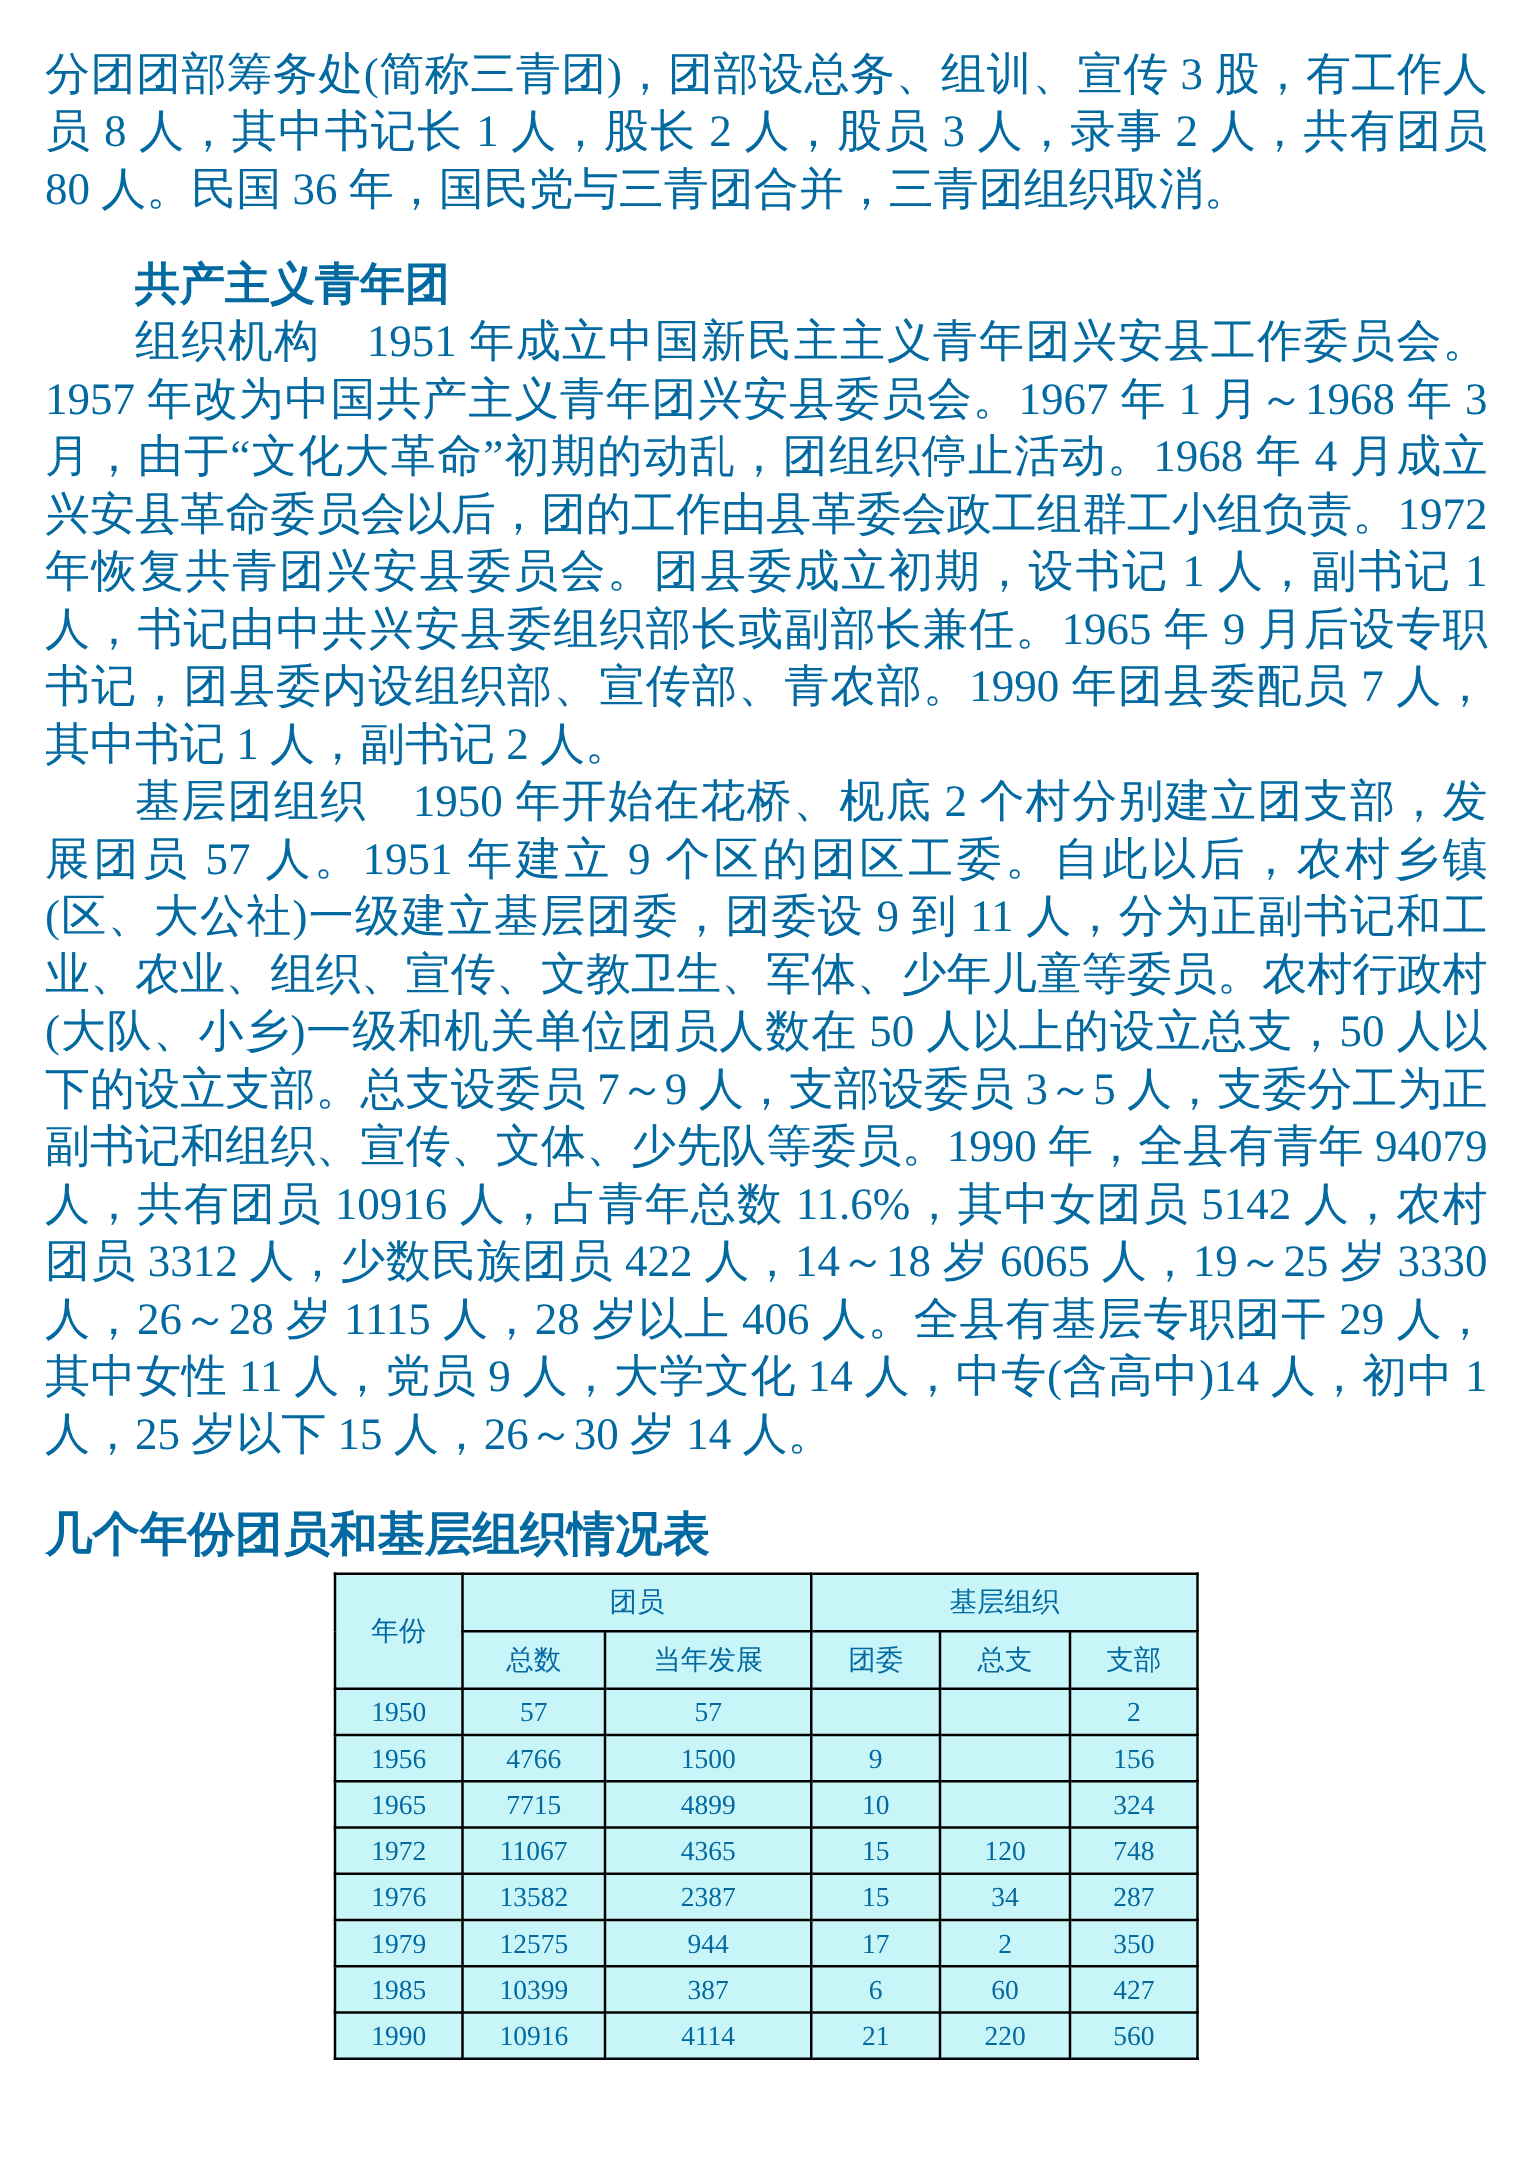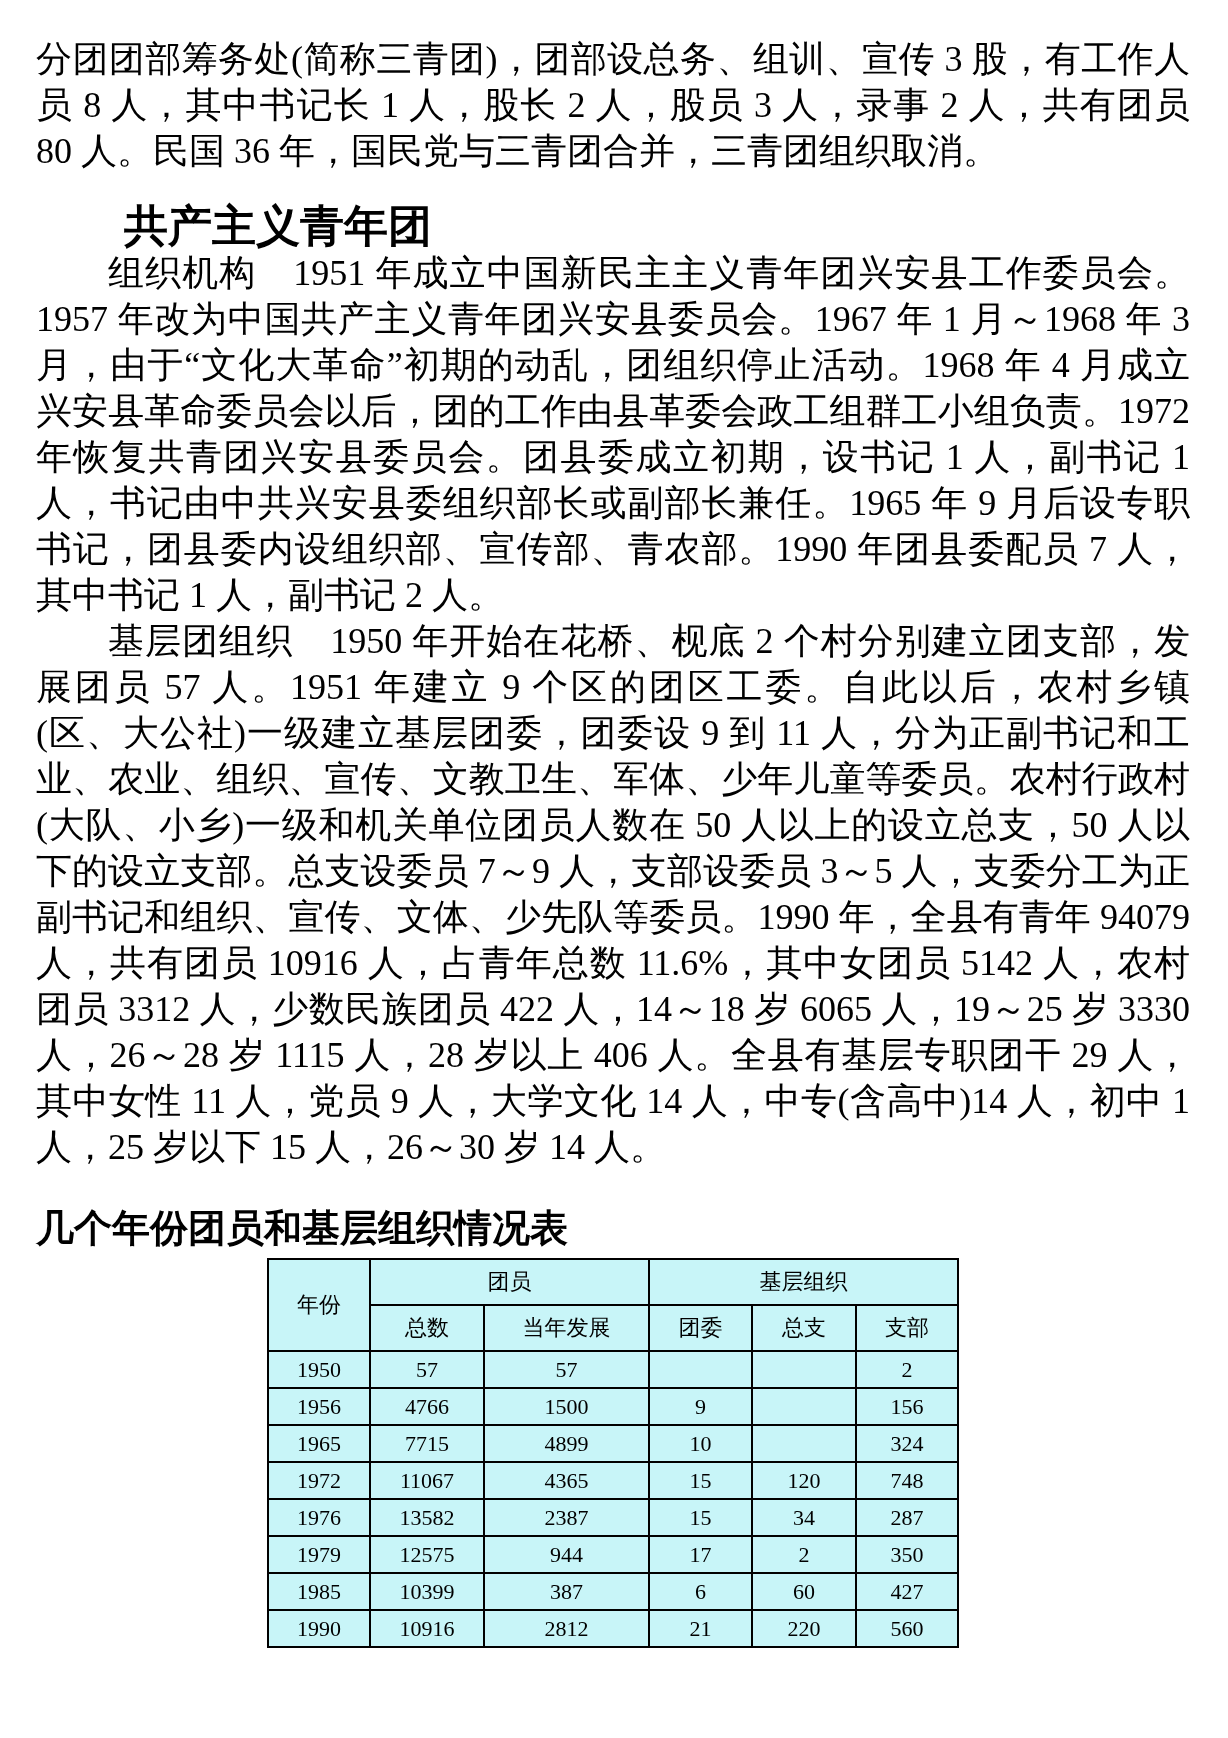--- a/index.html
+++ b/index.html
@@ -8,37 +8,37 @@
     background: #ffffff;
   }
   .page {
     position: relative;
     width: 1228px;
     height: 1738px;
     background: #ffffff;
     box-sizing: border-box;
     padding: 36px 38px 0 36px;
     font-family: "Liberation Serif", "DejaVu Serif", serif;
-    color: #000000;
+    color: #0369a1;
     overflow: hidden;
   }
   p.body-text {
     margin: 0;
     font-size: 36px;
     line-height: 46px;
     text-align: justify;
     text-justify: inter-ideograph;
   }
   p.indent {
     text-indent: 2em;
   }
   h2.section-heading {
     margin: 0;
     margin-top: 30px;
-    font-size: 44px;
+    font-size: 36px;
     line-height: 46px;
     font-weight: bold;
     text-indent: 2em;
   }
   .table-title {
     margin-top: 34px;
     font-size: 38px;
     line-height: 48px;
     font-weight: bold;
   }
@@ -155,21 +155,21 @@
         <td>1985</td>
         <td>10399</td>
         <td>387</td>
         <td>6</td>
         <td>60</td>
         <td>427</td>
       </tr>
       <tr>
         <td>1990</td>
         <td>10916</td>
-        <td>2812</td>
+        <td>4114</td>
         <td>21</td>
         <td>220</td>
         <td>560</td>
       </tr>
     </tbody>
   </table>
 
 </div>
 
 </body></html>

